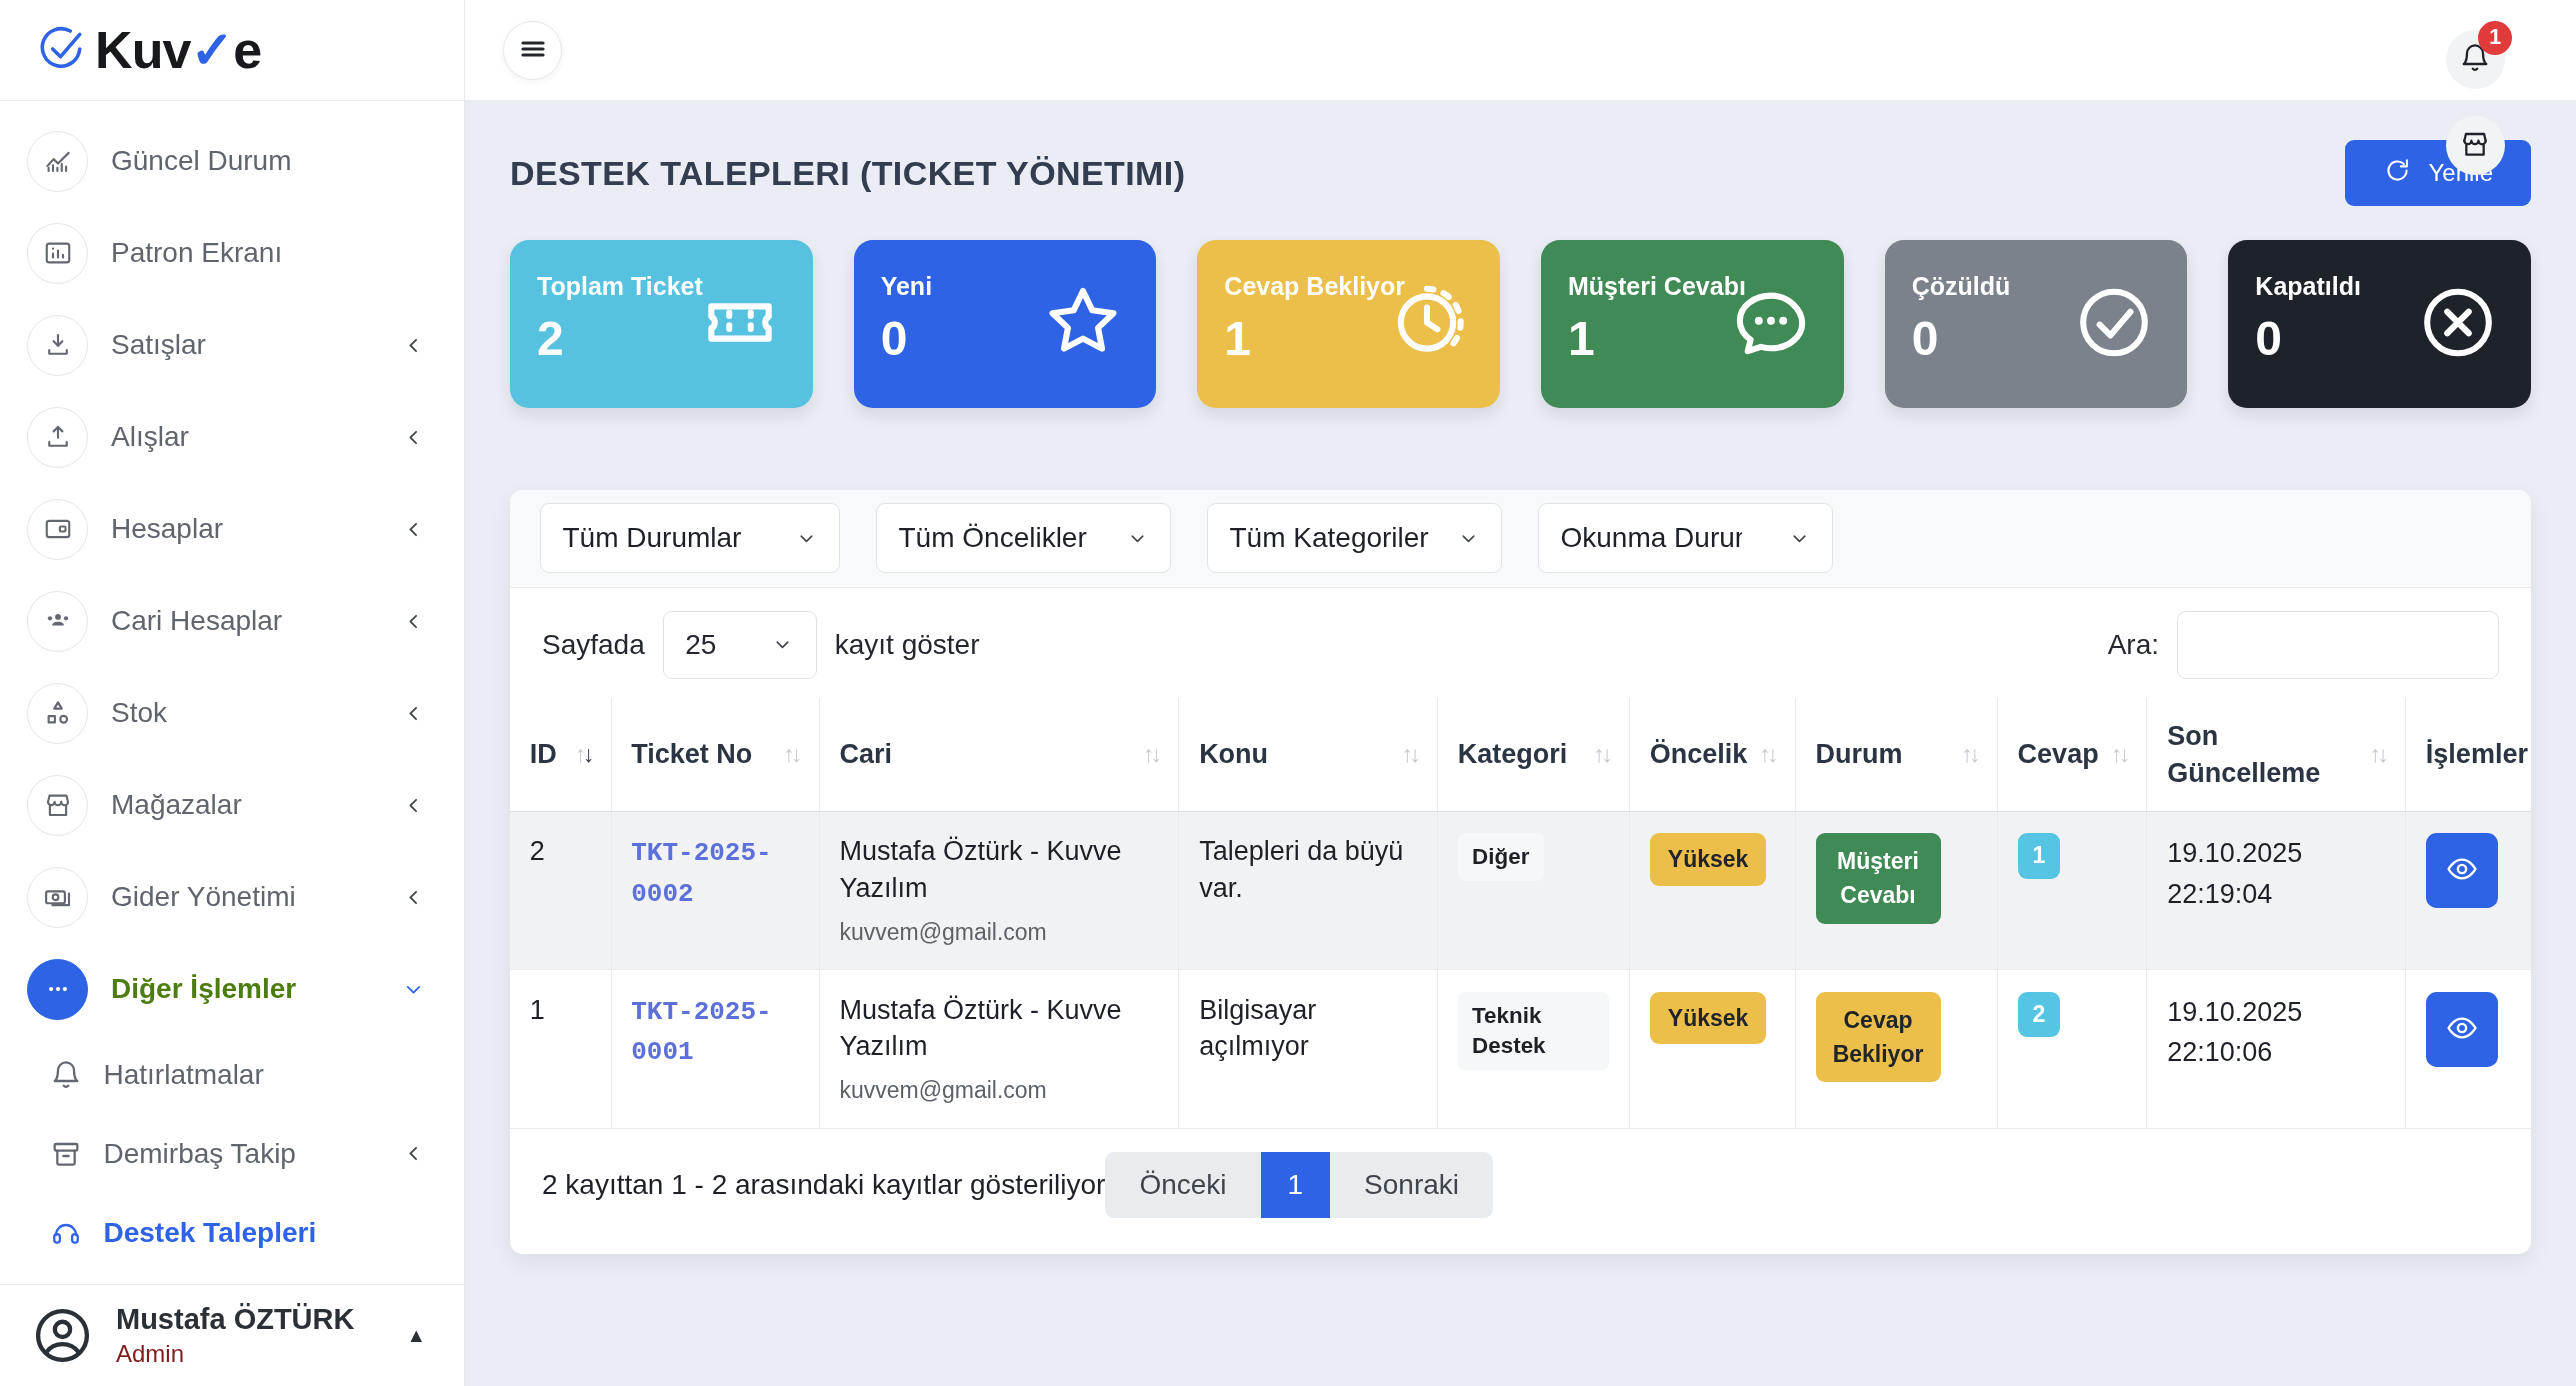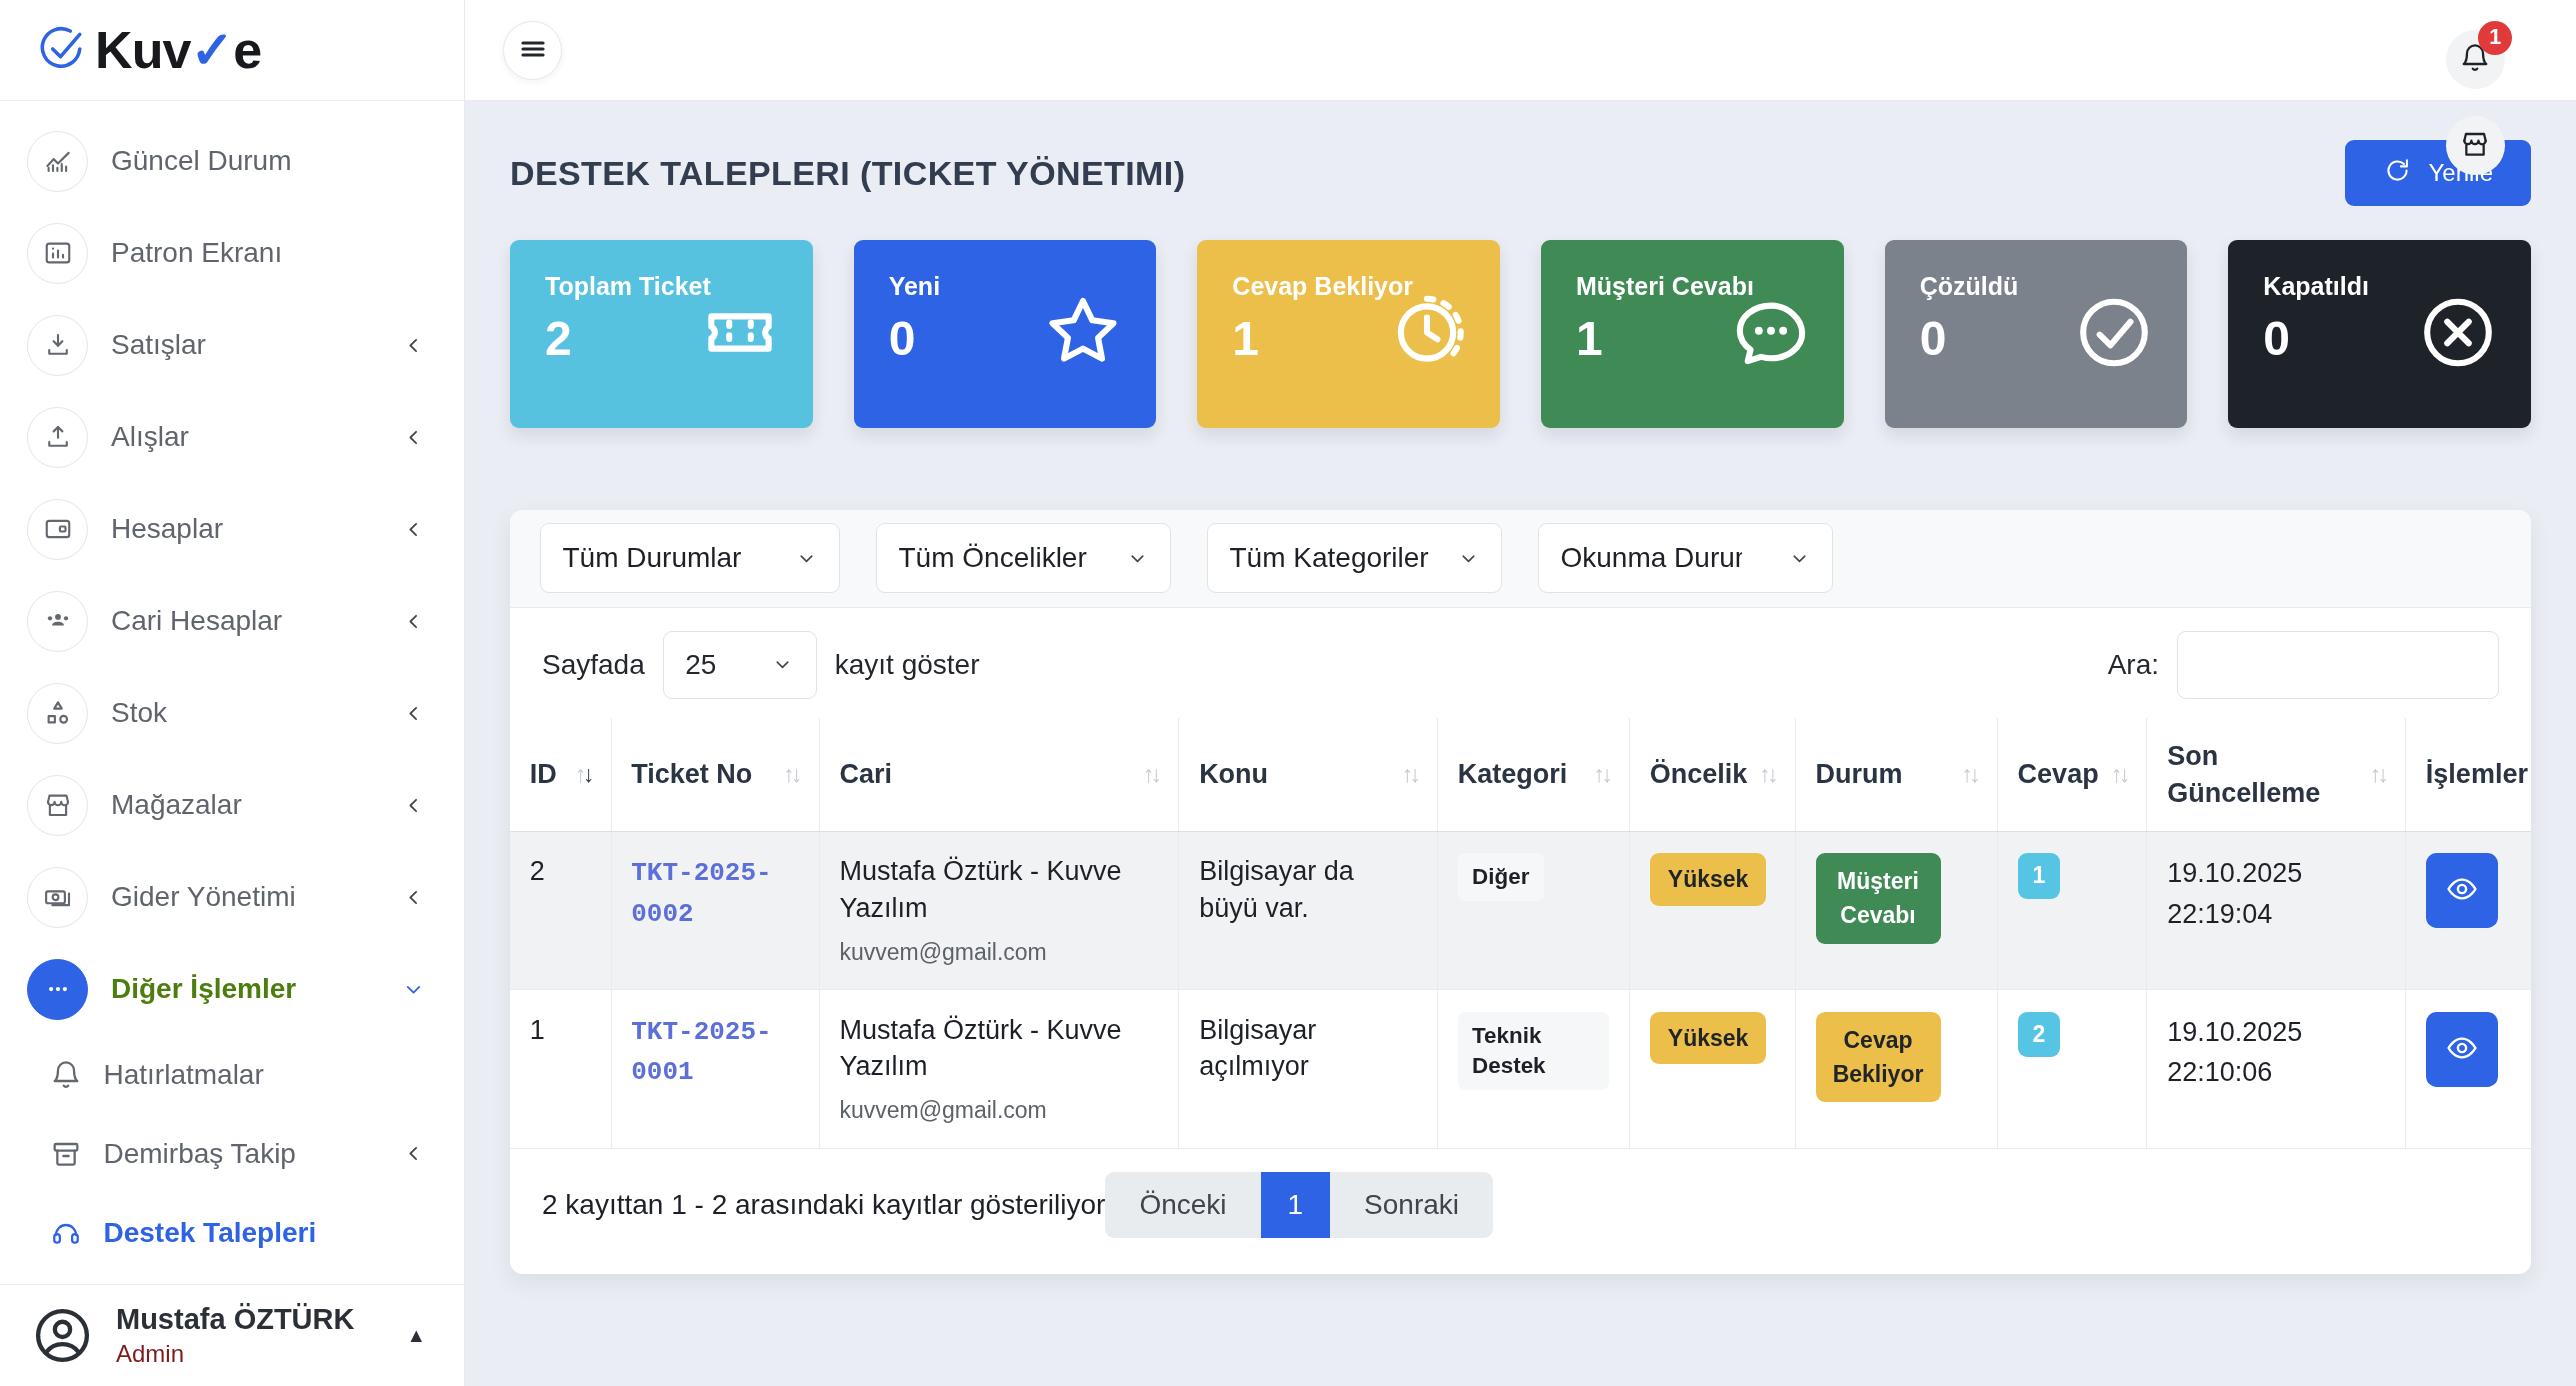--- a/index.html
+++ b/index.html
@@ -50,21 +50,21 @@
   .icon-btn svg { width:32px; height:32px; }
   .badge-dot { position:absolute; top:-9px; right:-7.2px; min-width:34px; height:34px; border-radius:50%; background:#e03a3a; color:#fff; font-size:21.5px; font-weight:700; display:flex; align-items:center; justify-content:center; }
 
   .content { flex:1; padding:39px 45px; overflow:hidden; }
   .page-head { display:flex; align-items:center; justify-content:space-between; }
   .page-title { font-size:34px; font-weight:700; color:#333d50; letter-spacing:0.4px; }
   .refresh-btn { background:#2d63e4; color:#fff; border:none; border-radius:9px; height:66px; padding:0 38px; font-size:24px; font-family:inherit; display:flex; align-items:center; gap:16px; cursor:pointer; }
   .refresh-btn svg { width:29px; height:29px; }
 
   .stats { display:flex; gap:41px; margin-top:34px; }
-  .stat-card { flex:1; height:188px; border-radius:9px; color:#fff; position:relative; padding:32px 35px; box-shadow:0 7.2px 16px rgba(25,35,60,.10); }
+  .stat-card { flex:1; height:168px; border-radius:19px; color:#fff; position:relative; padding:32px 27px; box-shadow:0 7.2px 16px rgba(25,35,60,.10); }
   .stat-label { font-size:25px; font-weight:600; }
   .stat-value { font-size:48px; font-weight:600; margin-top:14.3px; line-height:1; }
   .stat-icon { position:absolute; right:30px; top:50%; transform:translateY(-50%); }
   .stat-icon svg { width:86px; height:86px; }
 
   .panel { background:#fff; border-radius:12.5px; margin-top:82px; box-shadow:0 9px 23px rgba(25,35,60,.07); overflow:hidden; }
   .filter-bar { background:#f8f9fb; border-bottom:0.9px solid #e8eaee; padding:13.4px 30px; display:flex; gap:36px; align-items:center; }
   .filter-select { width:295px; height:70px; background:#fff; border:0.9px solid #dfe2e8; border-radius:9px; display:flex; align-items:center; justify-content:space-between; padding:0 21.5px; font-size:28px; color:#1d2127; cursor:pointer; }
   .filter-select:nth-of-type(1) { width:300px; }
   .f-lbl { white-space:nowrap; overflow:hidden; }
@@ -581,21 +581,21 @@
           </thead>
           <tbody>
               <tr>
             <td><span>2</span></td>
             <td><a href="#" class="ticket-link">TKT-2025-0002</a></td>
             <td>
               <div class="c-name">Mustafa Öztürk - Kuvve Yazılım</div>
               <div class="c-email">kuvvem@gmail.com</div>
             </td>
             <td>
-                  <div>Bilgisayar da büyü var.</div>
+                  <div>Talepleri da büyü var.</div>
                 </td>
             <td><span class="badge-cat">Diğer</span></td>
             <td><span class="badge-warn">Yüksek</span></td>
             <td><span class="badge-status badge-green">Müşteri Cevabı</span></td>
             <td><span class="badge-count">1</span></td>
             <td>
                   <div class="c-date">19.10.2025 22:19:04</div>
                 </td>
             <td>
                   <button class="eye-btn">

